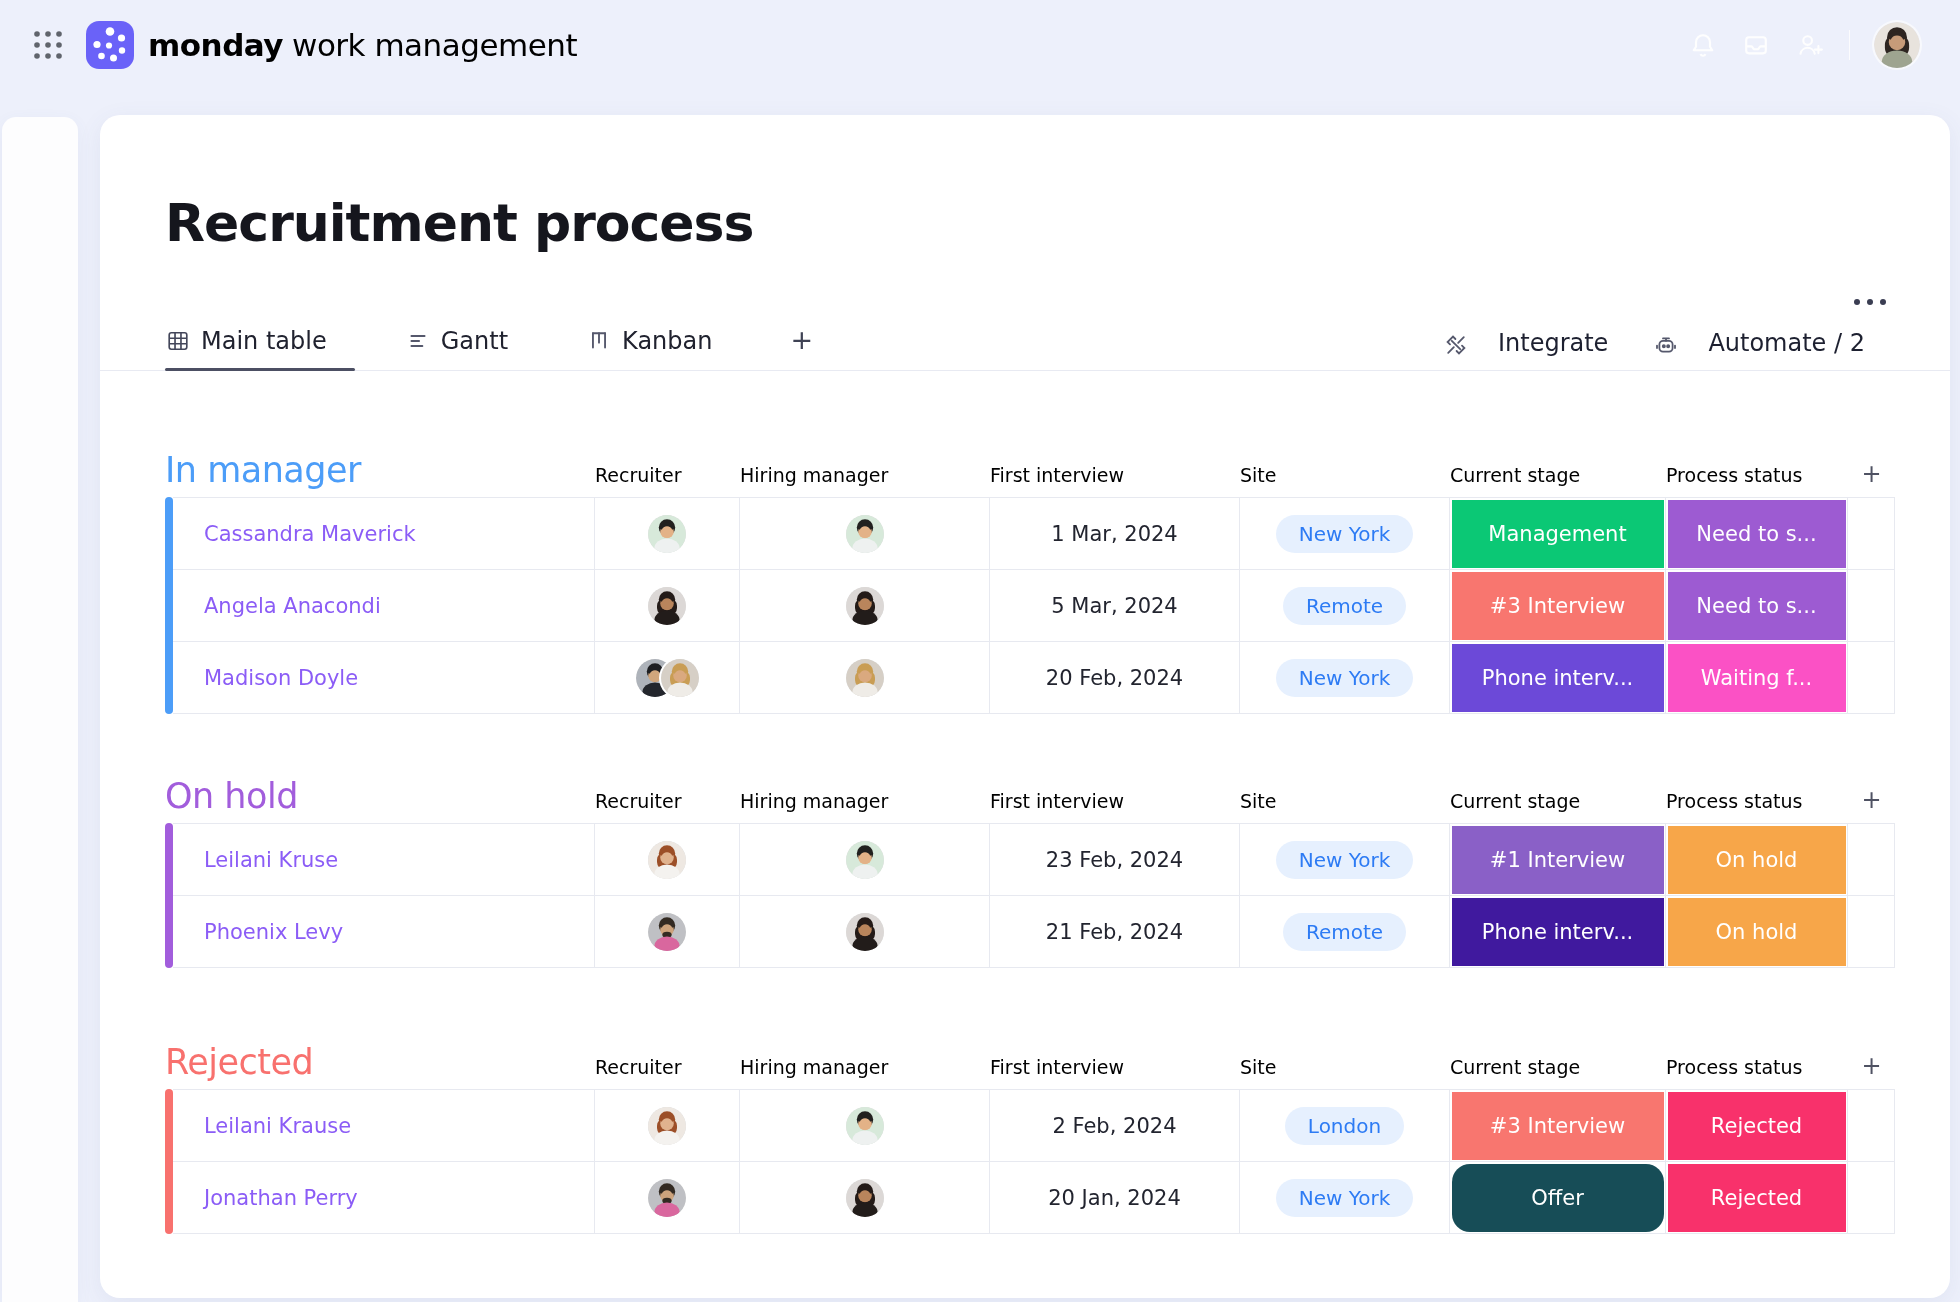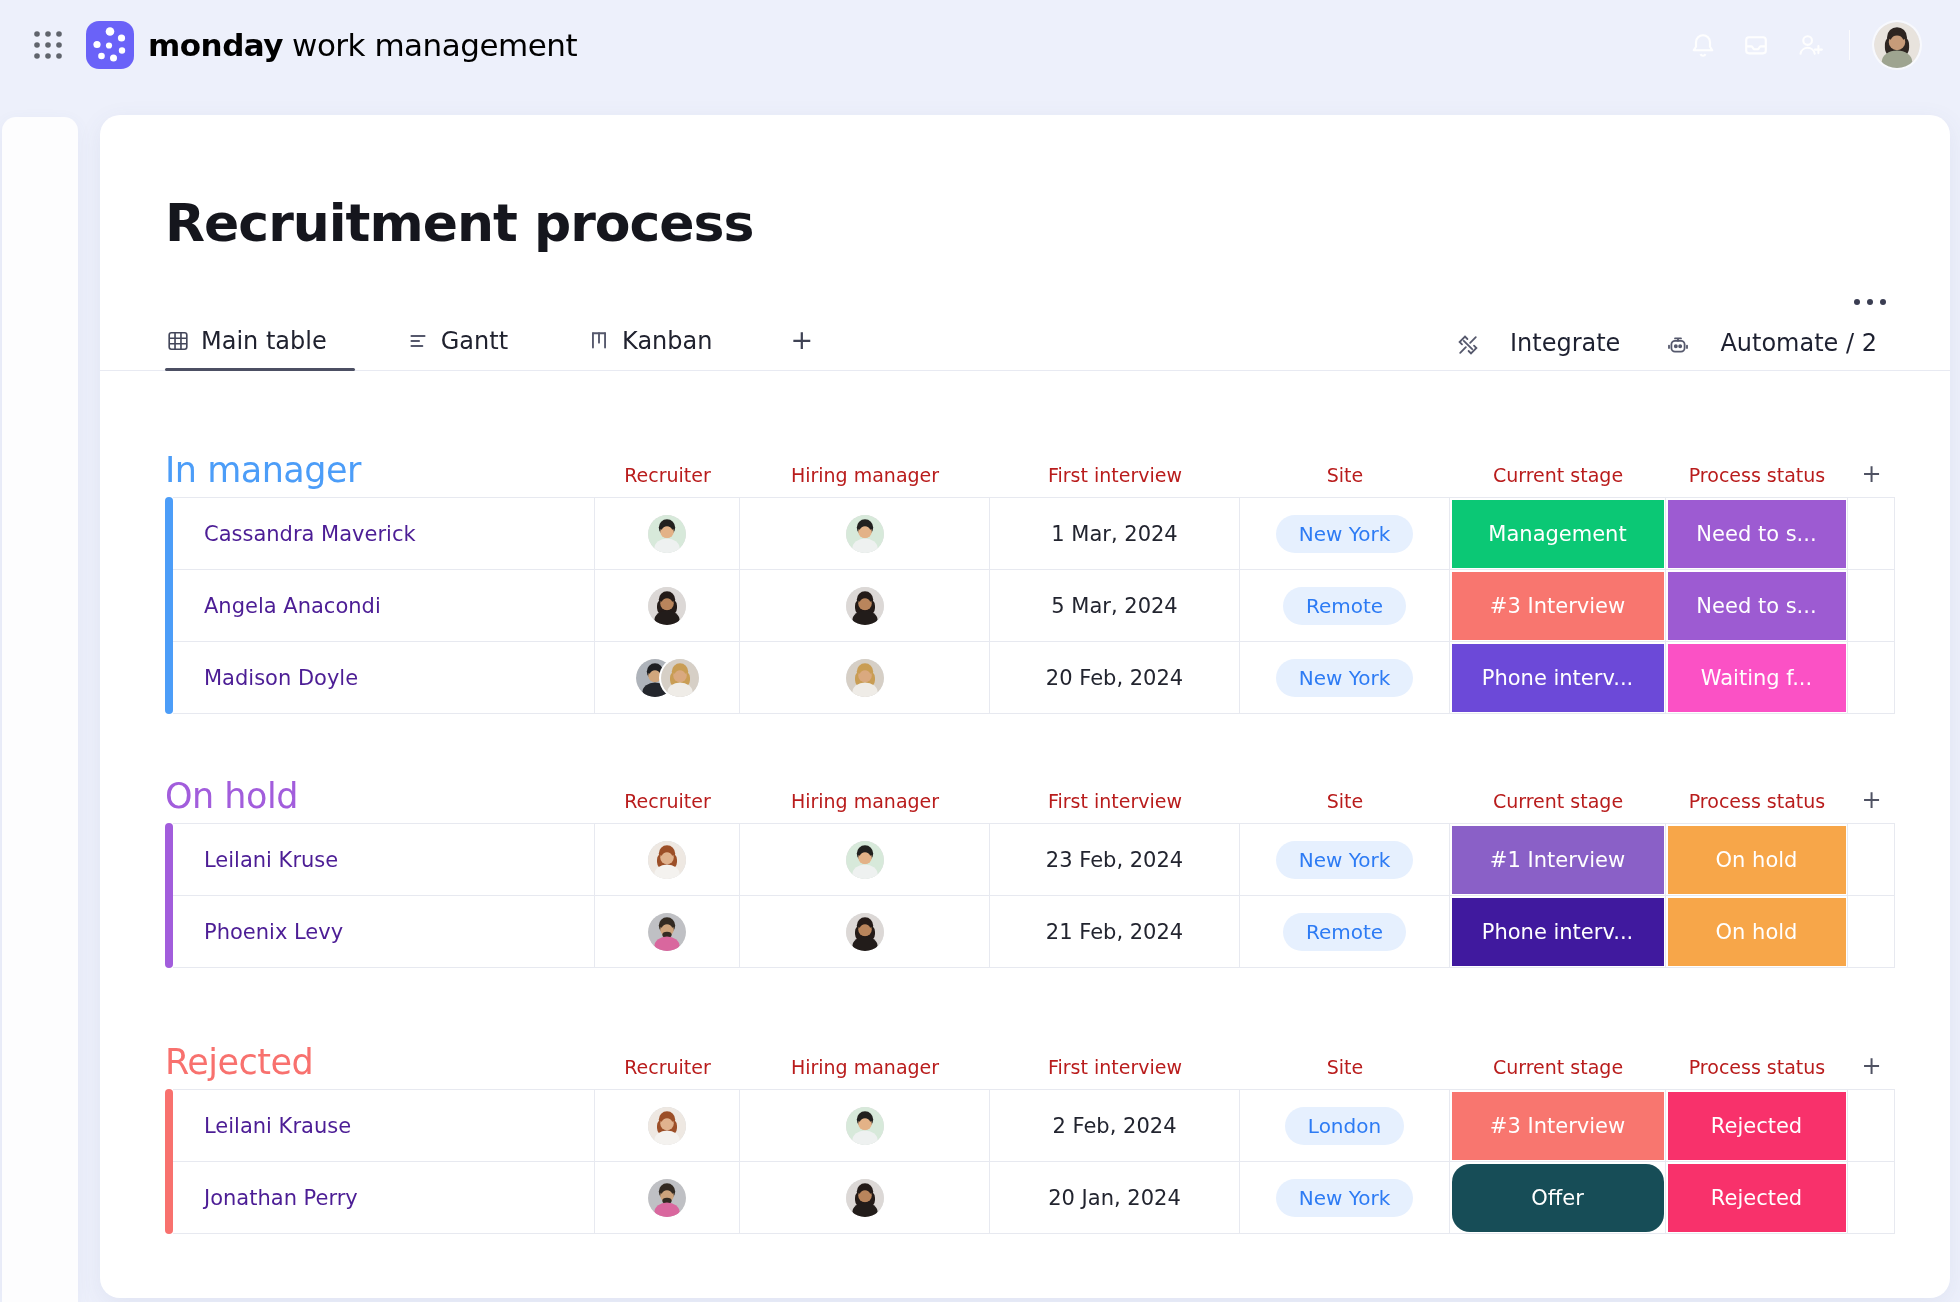--- a/index.html
+++ b/index.html
@@ -22,21 +22,21 @@
   .top-divider { width:1px; height:30px; background:rgba(255,255,255,.8); }
   .top-avatar { width:46px; height:46px; border-radius:50%; overflow:hidden; box-shadow:0 0 0 2px rgba(255,255,255,.6); }
 
   
   .left-sliver { position:absolute; left:2px; top:117px; width:76px; height:1185px;
     background:#fdfdfe; border-radius:14px 14px 0 0; box-shadow:0 4px 16px rgba(90,100,150,.06); }
 
   
   .card { position:absolute; left:100px; top:115px; width:1850px; height:1183px;
     background:#ffffff; border-radius:20px; box-shadow:0 6px 24px rgba(80,90,140,.08); overflow:hidden; }
-  .card-content { padding:0 43px 0 65px; position:relative; }
+  .card-content { padding:0 55px 0 65px; position:relative; }
 
   .board-title { margin-top:76px; font-size:52px; font-weight:bold; letter-spacing:-1px; color:#15161d; line-height:64px; }
   .board-menu { position:absolute; top:102px; right:58px; display:flex; gap:7px; cursor:pointer; padding:6px; }
   .board-menu i { width:6px; height:6px; border-radius:50%; background:#3a3d52; }
 
   
   .tabs-row { margin-top:62px; position:relative; display:flex; align-items:flex-end; justify-content:space-between; height:54px; }
   .tabs-row::after { content:""; position:absolute; left:-65px; right:-55px; bottom:0; height:1px; background:#e8eaf2; }
   .tabs { display:flex; align-items:flex-end; gap:50px; }
   .tab { display:flex; align-items:center; gap:12px; font-size:24px; color:#20222f; padding:0 28px 16px 2px; cursor:pointer; position:relative; }
@@ -47,30 +47,30 @@
   .tab-action { display:flex; align-items:flex-end; gap:30px; font-size:24px; color:#1d2030; cursor:pointer; }
 
   
   .group { margin-top:62px; }
   .group + .group { margin-top:45px; }
   .group:last-child { margin-top:57px; }
 
   .ghead { display:grid; grid-template-columns:430px 145px 250px 250px 210px 216px 182px 47px;
     align-items:end; height:58px; }
   .gtitle { font-size:35px; letter-spacing:-0.5px; font-weight:500; line-height:42px; cursor:pointer; }
-  .ghcol { text-align:center; font-size:19px; color:#b91c1c; padding-bottom:5px; cursor:pointer; }
+  .ghcol { font-size:19px; color:#000000; padding-bottom:5px; cursor:pointer; }
   .ghadd { text-align:center; font-size:24px; color:#4f5263; padding-bottom:3px; cursor:pointer; }
 
   .gtable { display:flex; margin-top:6px; }
   .gbar { width:8px; border-radius:6px; flex:none; }
   .rows { flex:none; border-top:1px solid #e7e9f0; }
   .row { display:grid; grid-template-columns:422px 145px 250px 250px 210px 216px 182px 47px;
     height:72px; border-bottom:1px solid #e7e9f0; background:#fff; }
   .cell { border-right:1px solid #e7e9f0; display:flex; align-items:center; justify-content:center; position:relative; }
-  .cell.name { justify-content:flex-start; padding-left:31px; font-size:21px; color:#4c1d95; cursor:pointer; }
+  .cell.name { justify-content:flex-start; padding-left:31px; font-size:21px; color:#8b5cf6; cursor:pointer; }
   .cell.date { font-size:21px; color:#22242f; cursor:pointer; }
   .cell.fillcell { padding:1.5px; cursor:pointer; }
   .fill { width:100%; height:100%; display:flex; align-items:center; justify-content:center;
     color:#fff; font-size:21px; }
   .cell.addcell { cursor:pointer; }
   .pill { background:#e6f0fe; color:#2d7bf4; font-size:20px; height:38px; padding:0 23px;
     border-radius:19px; display:flex; align-items:center; cursor:pointer; }
   .avatars { display:flex; align-items:center; cursor:pointer; }
   .avatar { width:38px; height:38px; border-radius:50%; overflow:hidden; flex:none;
     box-shadow:0 0 0 2px #fff; background:#ddd; }

